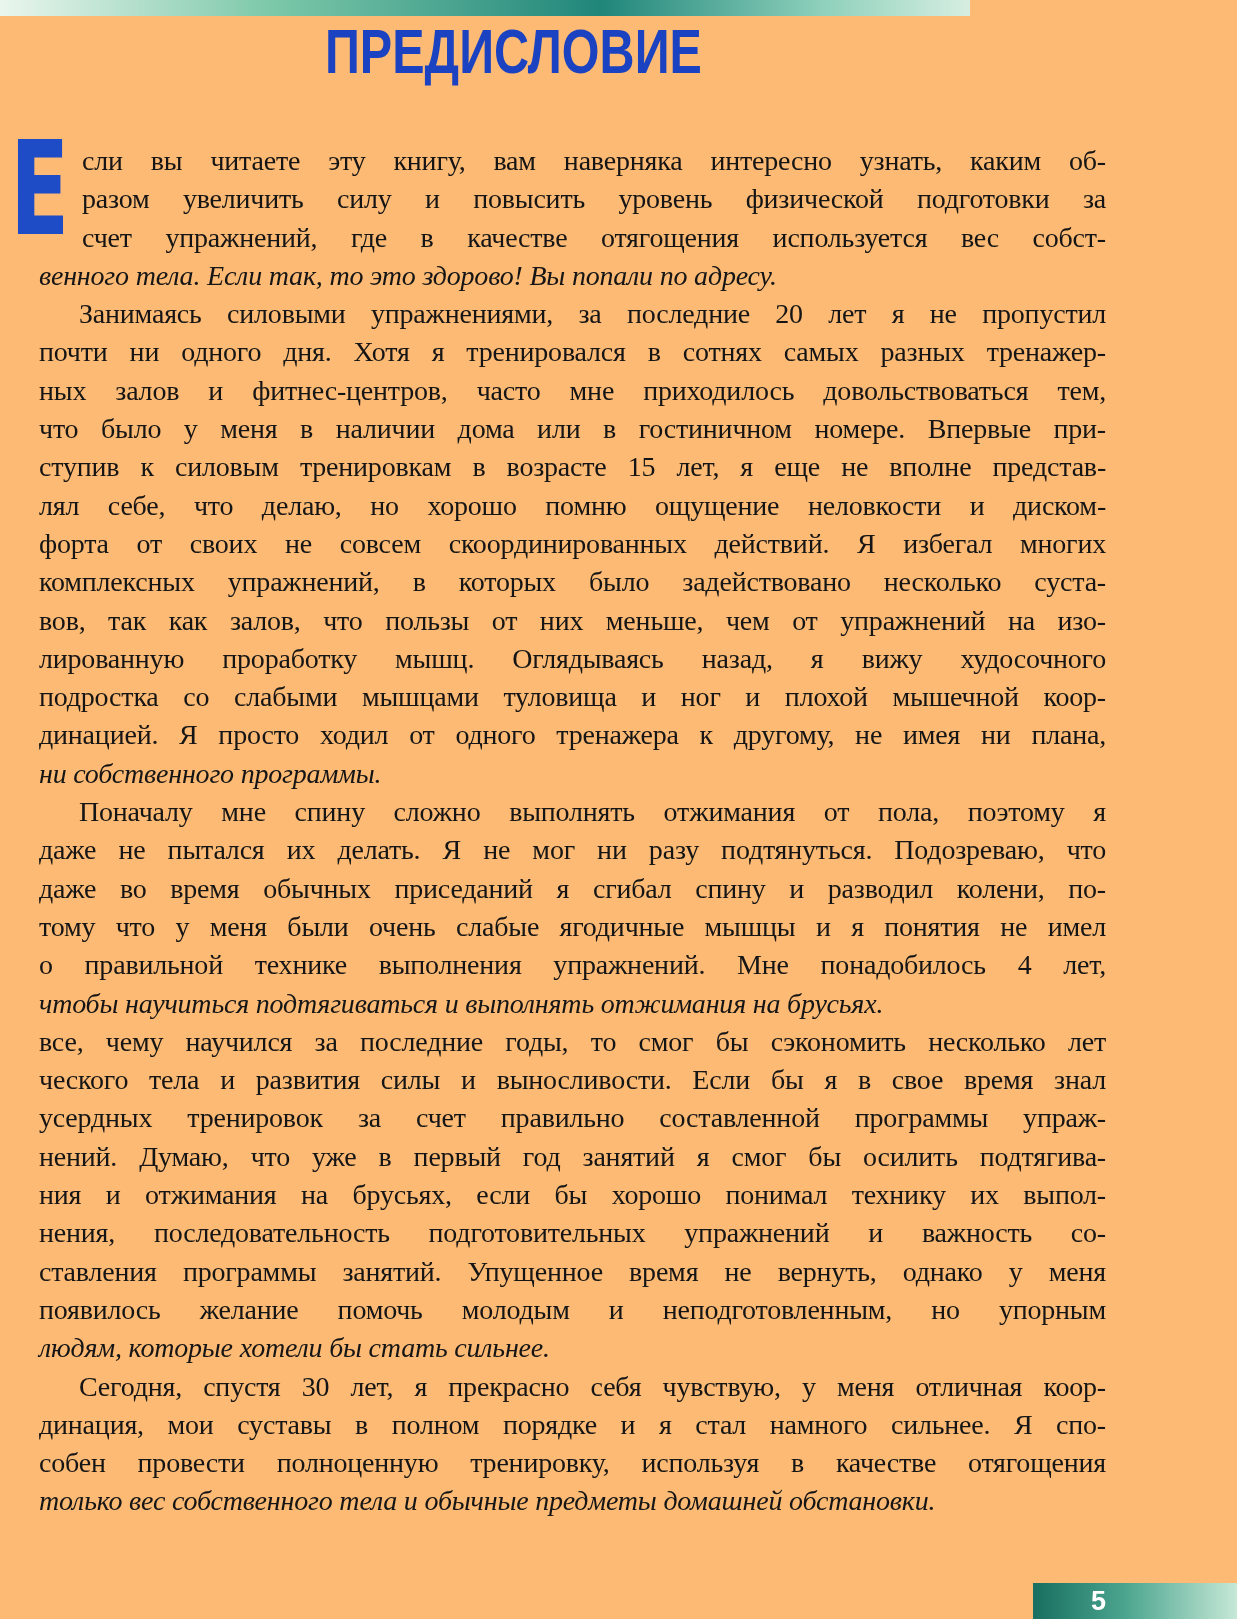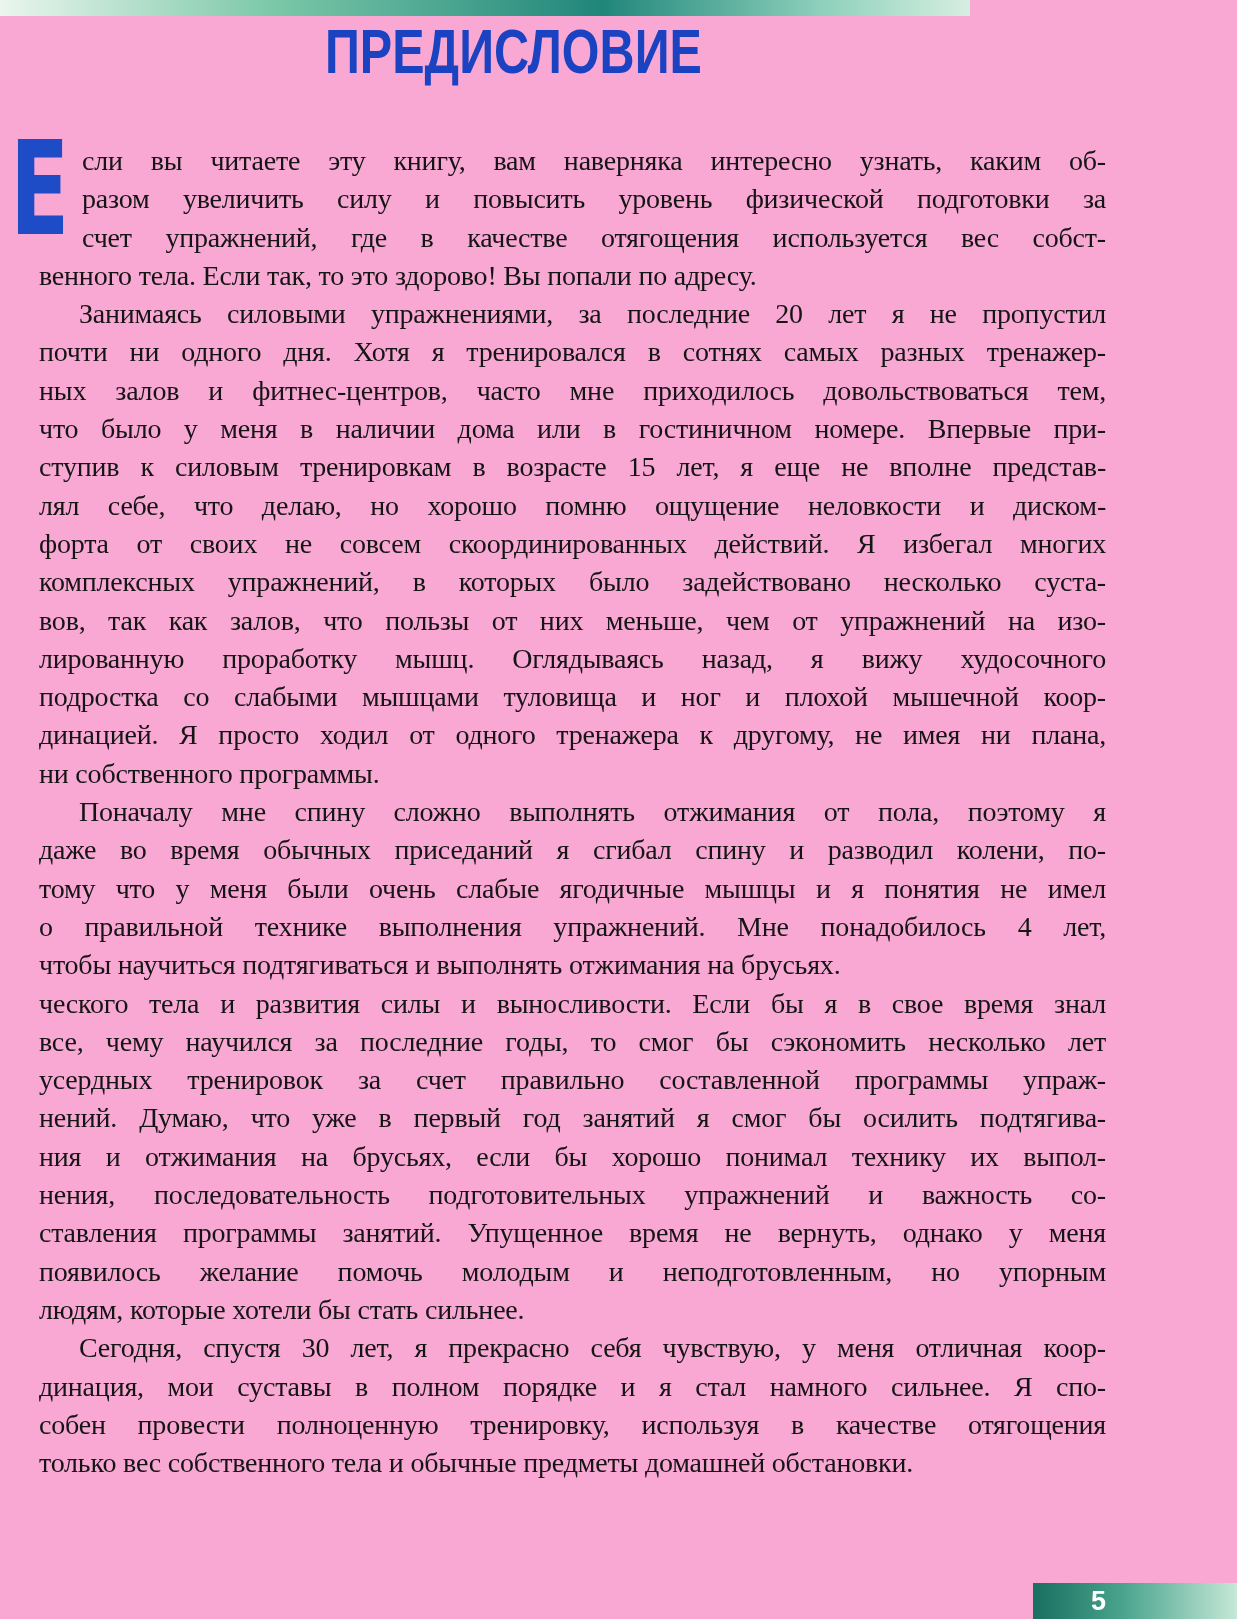--- a/index.html
+++ b/index.html
@@ -4,21 +4,21 @@
 <style>
   html, body {
     margin: 0;
     padding: 0;
     background: #ffffff;
   }
   .page {
     position: relative;
     width: 1237px;
     height: 1619px;
-    background: #f9a8d4;
+    background: #fdba74;
     overflow: hidden;
     font-family: "Liberation Serif", serif;
   }
 
   
   .top-bar {
     position: absolute;
     left: 0;
     top: 0;
     width: 970px;
@@ -60,21 +60,21 @@
     letter-spacing: -0.2px;
   }
   .para { margin: 0; }
   .line {
     text-align: justify;
     text-align-last: justify;
     height: 38.3px;
     overflow: visible;
     margin-left: 35px;
   }
-  .line.last { text-align-last: left; }
+  .line.last { text-align-last: left; font-style: italic; }
   .line.indent { text-indent: 40px; }
 
   
   .dropcap {
     float: left;
     width: 58px;
     height: 106px;
     margin: 4px 14px 0 6px;
     position: relative;
     color: #1e4cc7;
@@ -138,28 +138,29 @@
           <div class="line">форта от своих не совсем скоординированных действий. Я избегал многих</div>
           <div class="line">комплексных упражнений, в которых было задействовано несколько суста-</div>
           <div class="line">вов, так как залов, что пользы от них меньше, чем от упражнений на изо-</div>
           <div class="line">лированную проработку мышц. Оглядываясь назад, я вижу худосочного</div>
           <div class="line">подростка со слабыми мышцами туловища и ног и плохой мышечной коор-</div>
           <div class="line">динацией. Я просто ходил от одного тренажера к другому, не имея ни плана,</div>
           <div class="line last">ни собственного программы.</div>
         </div>
         <div class="para">
           <div class="line indent">Поначалу мне спину сложно выполнять отжимания от пола, поэтому я</div>
+          <div class="line">даже не пытался их делать. Я не мог ни разу подтянуться. Подозреваю, что</div>
           <div class="line">даже во время обычных приседаний я сгибал спину и разводил колени, по-</div>
           <div class="line">тому что у меня были очень слабые ягодичные мышцы и я понятия не имел</div>
           <div class="line">о правильной технике выполнения упражнений. Мне понадобилось 4 лет,</div>
           <div class="line last">чтобы научиться подтягиваться и выполнять отжимания на брусьях.</div>
         </div>
         <div class="para">
+          <div class="line">все, чему научился за последние годы, то смог бы сэкономить несколько лет</div>
           <div class="line">ческого тела и развития силы и выносливости. Если бы я в свое время знал</div>
-          <div class="line">все, чему научился за последние годы, то смог бы сэкономить несколько лет</div>
           <div class="line">усердных тренировок за счет правильно составленной программы упраж-</div>
           <div class="line">нений. Думаю, что уже в первый год занятий я смог бы осилить подтягива-</div>
           <div class="line">ния и отжимания на брусьях, если бы хорошо понимал технику их выпол-</div>
           <div class="line">нения, последовательность подготовительных упражнений и важность со-</div>
           <div class="line">ставления программы занятий. Упущенное время не вернуть, однако у меня</div>
           <div class="line">появилось желание помочь молодым и неподготовленным, но упорным</div>
           <div class="line last">людям, которые хотели бы стать сильнее.</div>
         </div>
         <div class="para">
           <div class="line indent">Сегодня, спустя 30 лет, я прекрасно себя чувствую, у меня отличная коор-</div>

